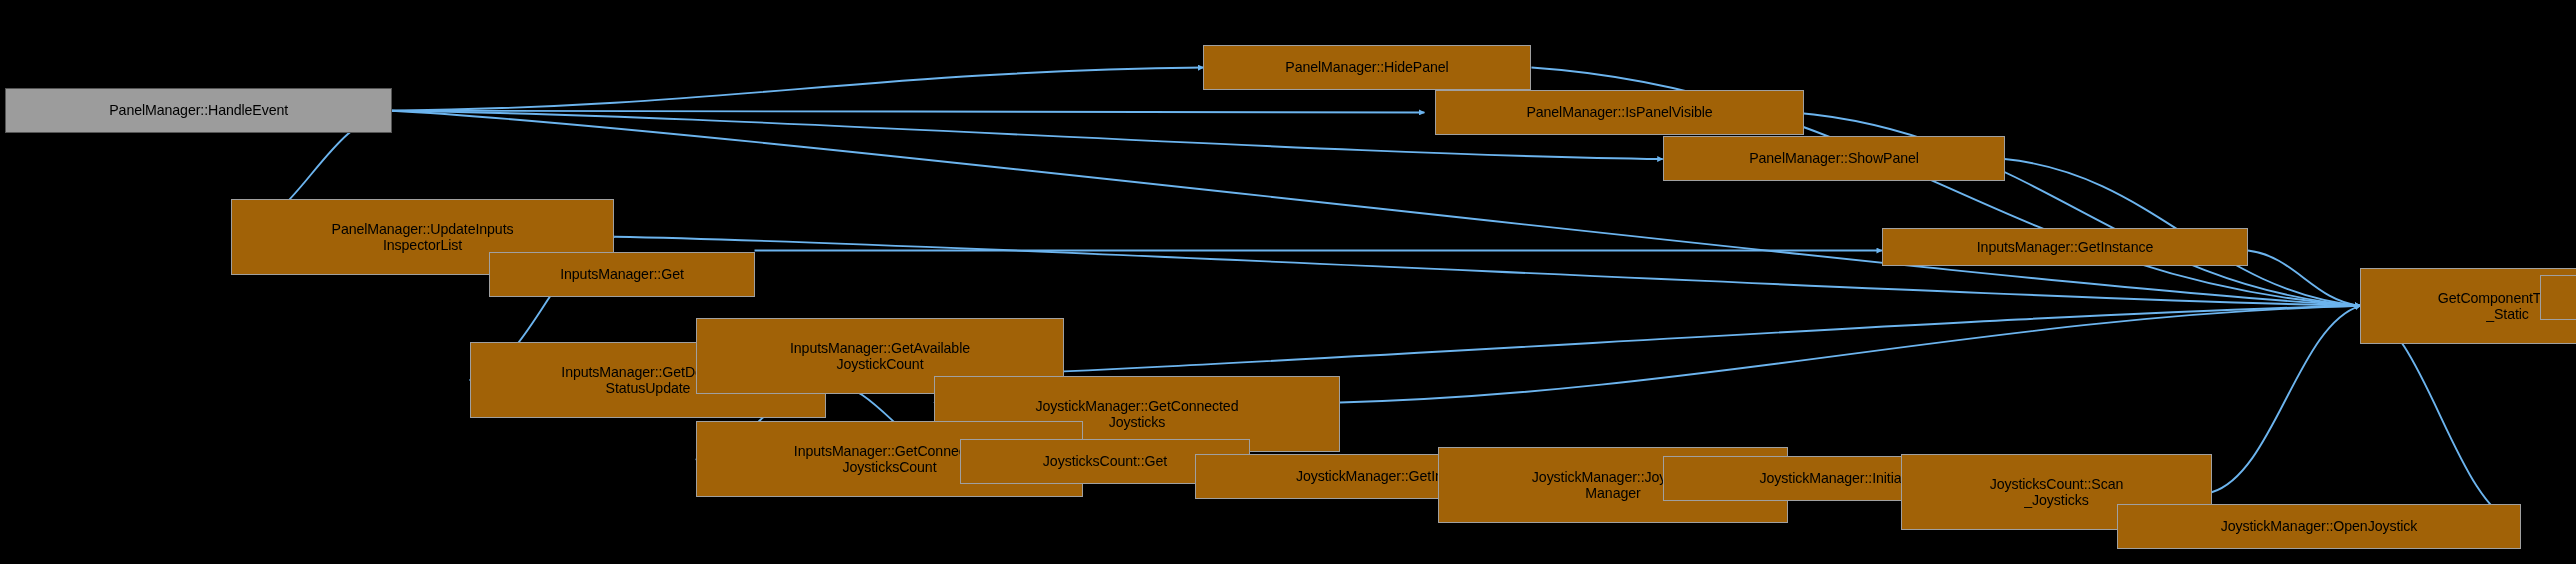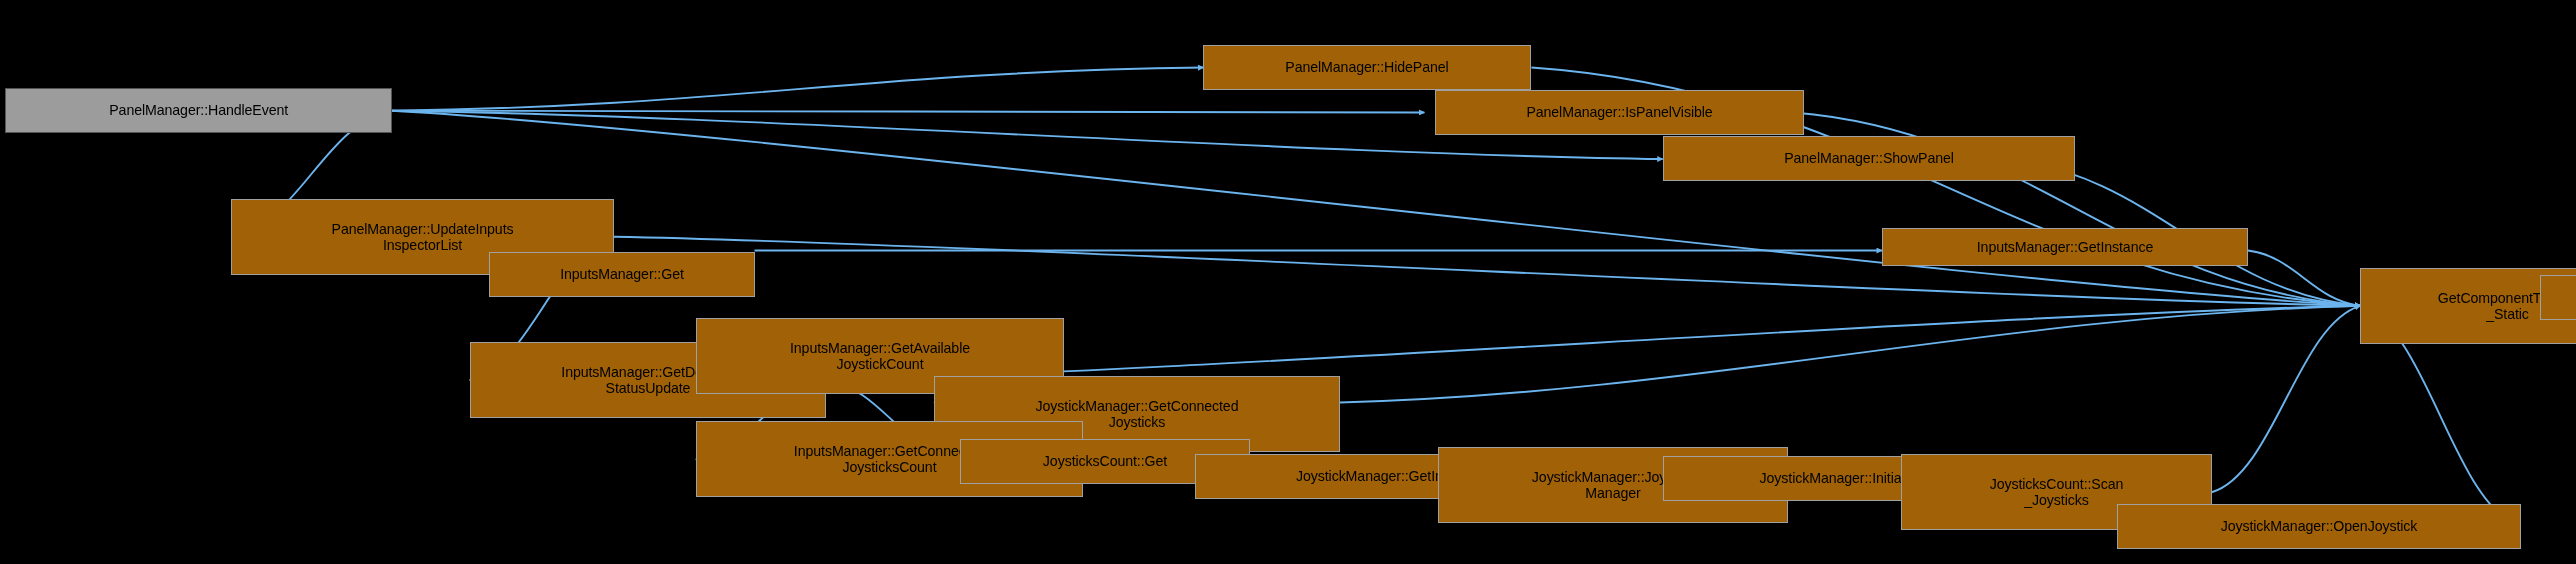--- a/index.html
+++ b/index.html
@@ -81,21 +81,21 @@
       <path d="M 2072 562 C 2010.68 561.2, 1987.32 554.8, 1926 554" fill="none" stroke="#6cb4ee" stroke-width="2.2" marker-end="url(#arrow)"></path>
       <path d="M 2338 554 C 2280.88 555.6, 2259.12 568.4, 2202 570" fill="none" stroke="#6cb4ee" stroke-width="2.2" marker-end="url(#arrow)"></path>
       <path d="M 2562 570 C 2515.8 574, 2498.2 606, 2452 610" fill="none" stroke="#6cb4ee" stroke-width="2.2" marker-end="url(#arrow)"></path>
       <path d="M 2562 570 C 2634.24 548.4, 2661.76 375.6, 2734 354" fill="none" stroke="#6cb4ee" stroke-width="2.2" marker-end="url(#arrow)"></path>
       <path d="M 2920 610 C 2841.88 584.4, 2812.12 379.6, 2734 354" fill="none" stroke="#6cb4ee" stroke-width="2.2" marker-end="url(#arrow)"></path>
       <path d="M 3076 354 C 3019.72 353, 2998.28 345, 2942 344" fill="none" stroke="#6cb4ee" stroke-width="2.2" marker-end="url(#arrow)"></path>
     </svg>
 <div class="node root" style="left: 5.2px; top: 88px; width: 387px; height: 45px;"><span>PanelManager::HandleEvent</span></div>
     <div class="node" style="left: 1203px; top: 45px; width: 328px; height: 45px;"><span>PanelManager::HidePanel</span></div>
     <div class="node" style="left: 1424px; top: 90px; width: 369px; height: 45px; margin-left: 11px;"><span>PanelManager::IsPanelVisible</span></div>
-    <div class="node" style="left: 1663px; top: 136px; width: 412px; height: 45px;"><span>PanelManager::ShowPanel</span></div>
+    <div class="node" style="left: 1663px; top: 136px; width: 342px; height: 45px;"><span>PanelManager::ShowPanel</span></div>
     <div class="node" style="left: 231px; top: 199px; width: 383px; height: 76px;"><span>PanelManager::UpdateInputs
 InspectorList</span></div>
     <div class="node" style="left: 489px; top: 228px; width: 266px; height: 45px; margin-top: 24px;"><span>InputsManager::Get</span></div>
     <div class="node" style="left: 1882px; top: 228px; width: 366px; height: 38px;"><span>InputsManager::GetInstance</span></div>
     <div class="node" style="left: 470px; top: 342px; width: 356px; height: 76px;"><span>InputsManager::GetDevices
 StatusUpdate</span></div>
     <div class="node" style="left: 696px; top: 318px; width: 368px; height: 76px;"><span>InputsManager::GetAvailable
 JoystickCount</span></div>
     <div class="node" style="left: 934px; top: 376px; width: 406px; height: 76px;"><span>JoystickManager::GetConnected
 Joysticks</span></div>

